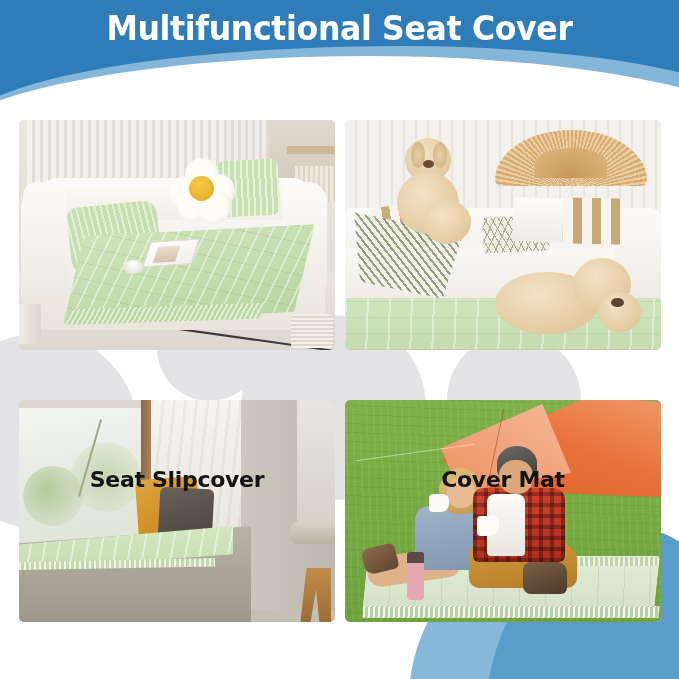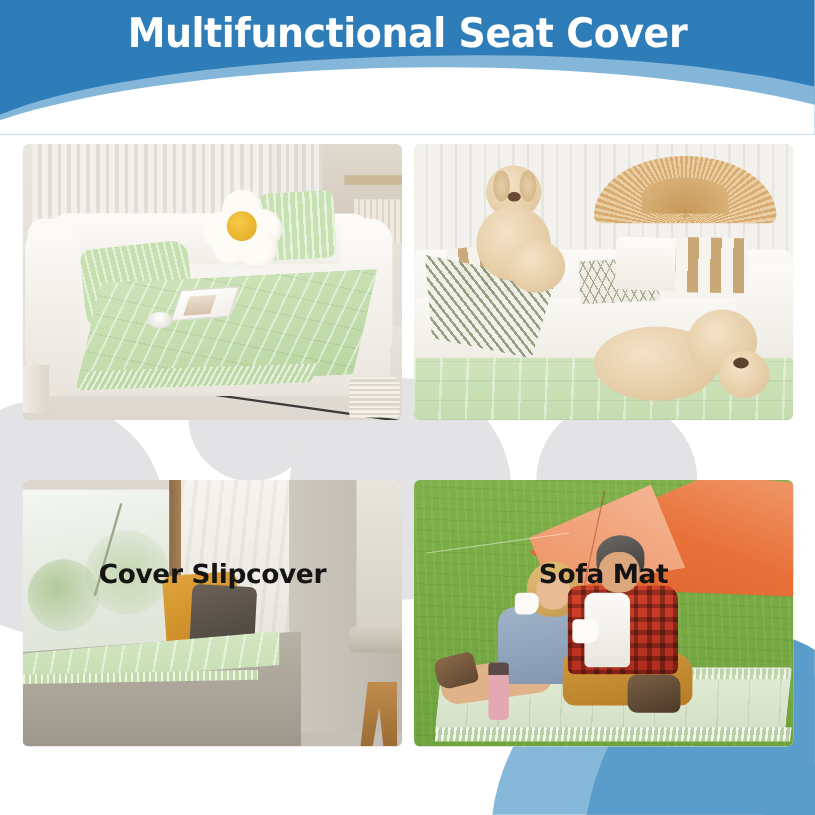--- a/index.html
+++ b/index.html
@@ -480,16 +480,16 @@
         <div class="p4-teeM"></div>
         <div class="p4-hairM"></div>
         <div class="p4-faceM"></div>
         <div class="p4-mugM"></div>
       </div>
 
       <div class="p4-thermos"></div>
     </div>
   </div>
 
-  <div class="caption cap-1">Cover Slipcover</div>
-  <div class="caption cap-2">Sofa Mat</div>
+  <div class="caption cap-1">Seat Slipcover</div>
+  <div class="caption cap-2">Cover Mat</div>
 
 </div>
 
 </body></html>

